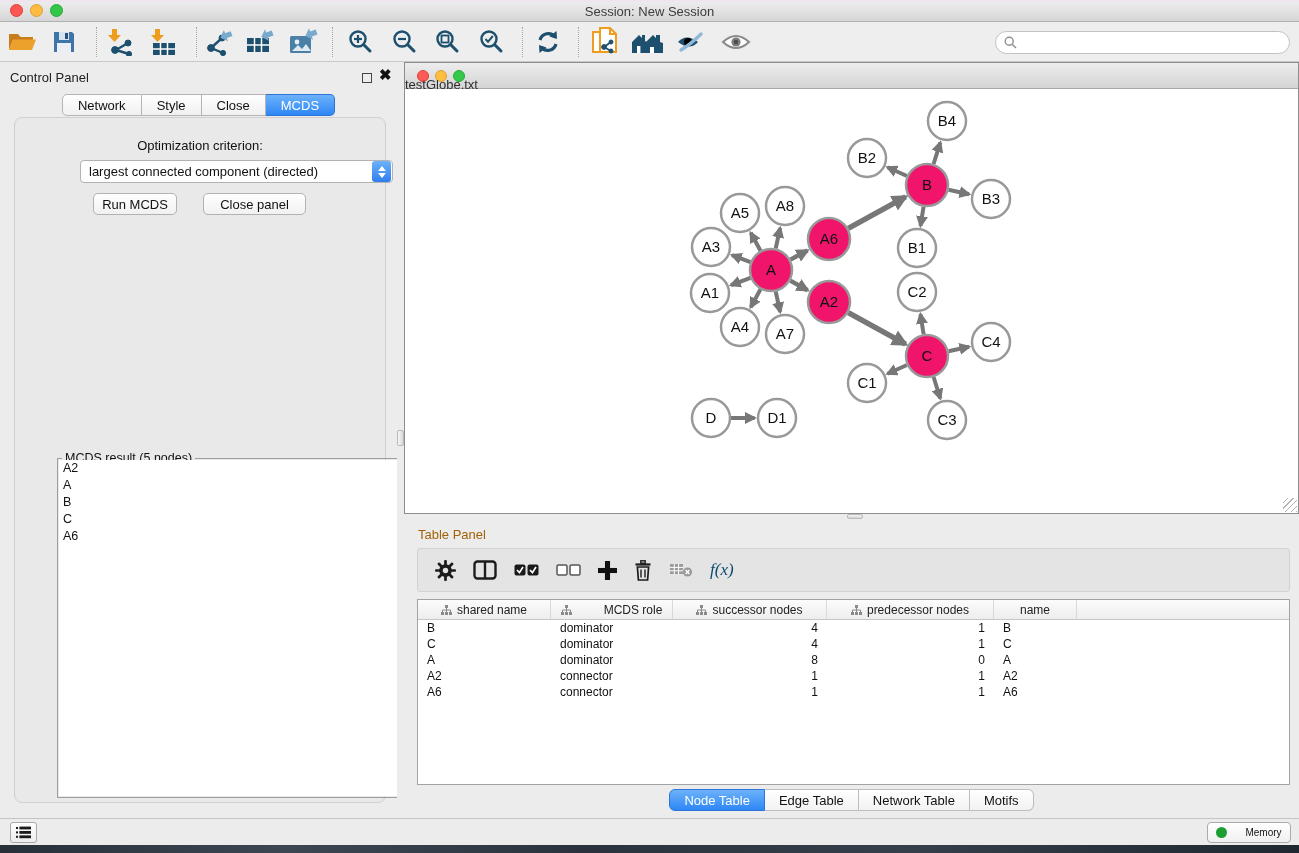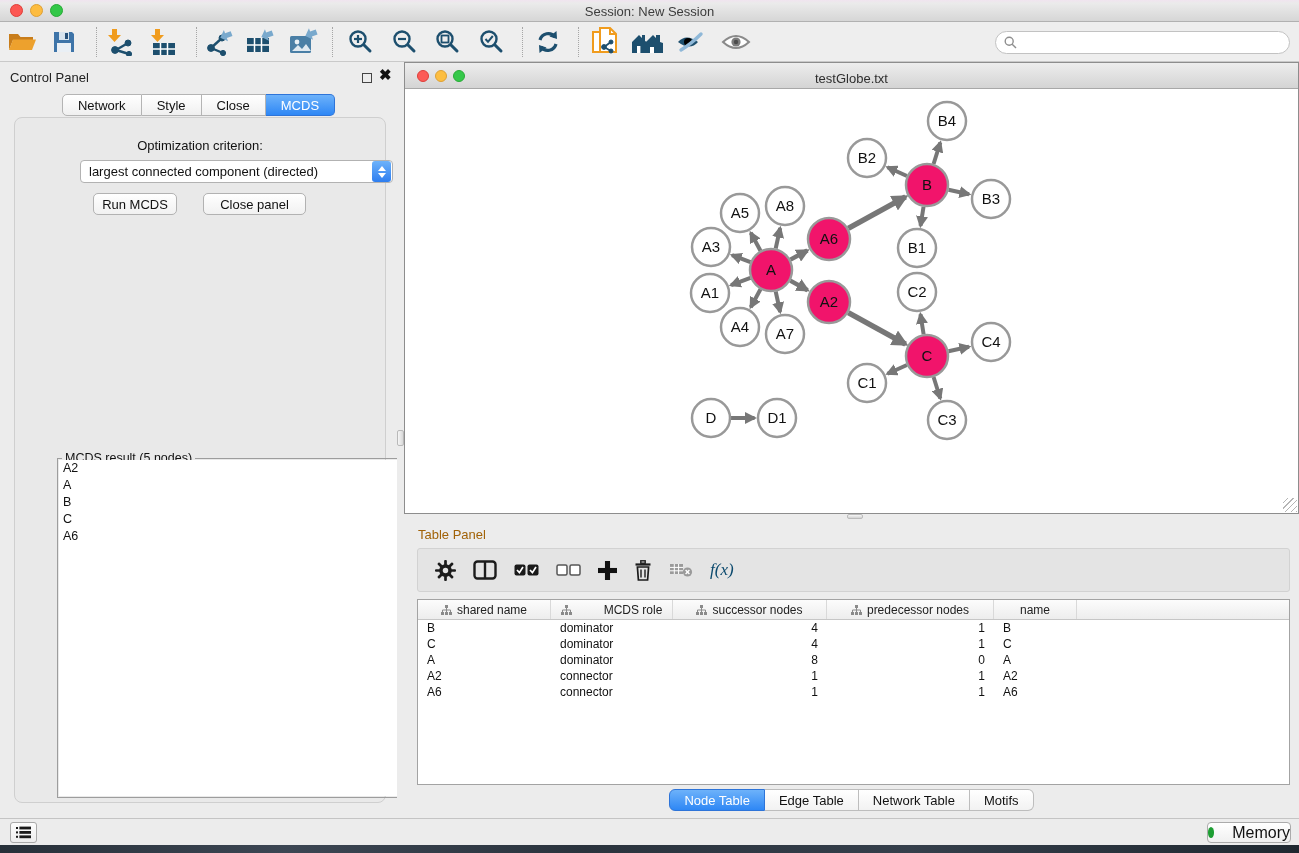--- a/index.html
+++ b/index.html
@@ -66,21 +66,21 @@
   #h-divider .handle { left:443px; top:0; width:16px; height:5px; background:linear-gradient(#f6f6f6,#d2d2d2); border:1px solid #bbb; border-radius:2px; }
 
   
   #network-window { left:404px; top:62px; width:895px; height:452px; border:1px solid #8d8d8d; background:#fff; }
   #nw-titlebar { left:0; top:0; width:100%; height:26px;
     background:linear-gradient(#ededed,#d4d4d4); border-bottom:1px solid #a8a8a8; }
   .nwtl { width:12px; height:12px; border-radius:50%; top:7px; }
   .nwtl.red { background:#fc5b57; border:1px solid #dd3f3a; left:12px; }
   .nwtl.yel { background:#fdbe41; border:1px solid #dda135; left:30px; }
   .nwtl.grn { background:#35c84a; border:1px solid #29ab37; left:48px; }
-  #nw-title { width:100%; text-align:center; top:8px; font-size:13px; color:#2e2e2e; }
+  #nw-title { width:100%; top:14px; font-size:13px; color:#2e2e2e; }
   #network-canvas { left:0; top:26px; width:893px; height:424px; background:#fff; }
   #resize-grip { right:1px; bottom:1px; width:14px; height:14px;
     background:repeating-linear-gradient(135deg, transparent 0 3px, #b5b5b5 3px 4px); }
 
   
   #table-panel { left:404px; top:519px; width:895px; height:299px; background:#ececec; }
   #tp-title { left:14px; top:8px; font-size:13px; color:#a16207; }
   #tp-toolbar { left:13px; top:29px; width:873px; height:44px; background:#e4e4e4;
     border:1px solid #d2d2d2; border-radius:3px; display:flex; align-items:center; gap:17px; padding-left:17px; }
   .tp-ic { display:flex; align-items:center; justify-content:center; }
@@ -96,21 +96,21 @@
     border:1px solid #bdbdbd; border-left:none; font-size:13px; color:#111; display:flex; align-items:center; }
   .tp-tab:first-child { border-left:1px solid #bdbdbd; border-radius:6px 0 0 6px; }
   .tp-tab:last-child { border-radius:0 6px 6px 0; }
   .tp-tab.selected { background:linear-gradient(#6db2fa,#2e87f5); color:#fff; border-color:#2e74d8; }
 
   
   #status-bar { left:0; top:818px; width:1299px; height:27px; background:#ececec; border-top:1px solid #c4c4c4; }
   #panel-list-btn { left:10px; top:3px; width:27px; height:21px; background:linear-gradient(#fdfdfd,#ededed);
     border:1px solid #a9a9a9; border-radius:3px; display:flex; align-items:center; justify-content:center; }
   #memory-btn { left:1207px; top:3px; width:84px; height:21px; background:linear-gradient(#ffffff,#f0f0f0);
-    border:1px solid #ababab; border-radius:4px; display:flex; align-items:center; justify-content:center; gap:18px; font-size:16px; color:#111; }
+    border:1px solid #ababab; border-radius:4px; display:flex; align-items:center; justify-content:center; gap:18px; font-size:10px; color:#111; }
   #memory-dot { width:11px; height:11px; border-radius:50%; background:#1d9e33; }
   #desktop-strip { left:0; top:845px; width:1299px; height:8px;
     background:linear-gradient(90deg,#273039,#3c4653 22%,#2a333d 45%,#353f4b 70%,#1f2830); }
 </style>
 </head>
 <body>
 
 <div id="titlebar" class="abs">
   <div class="abs tl red"></div>
   <div class="abs tl yel"></div>

